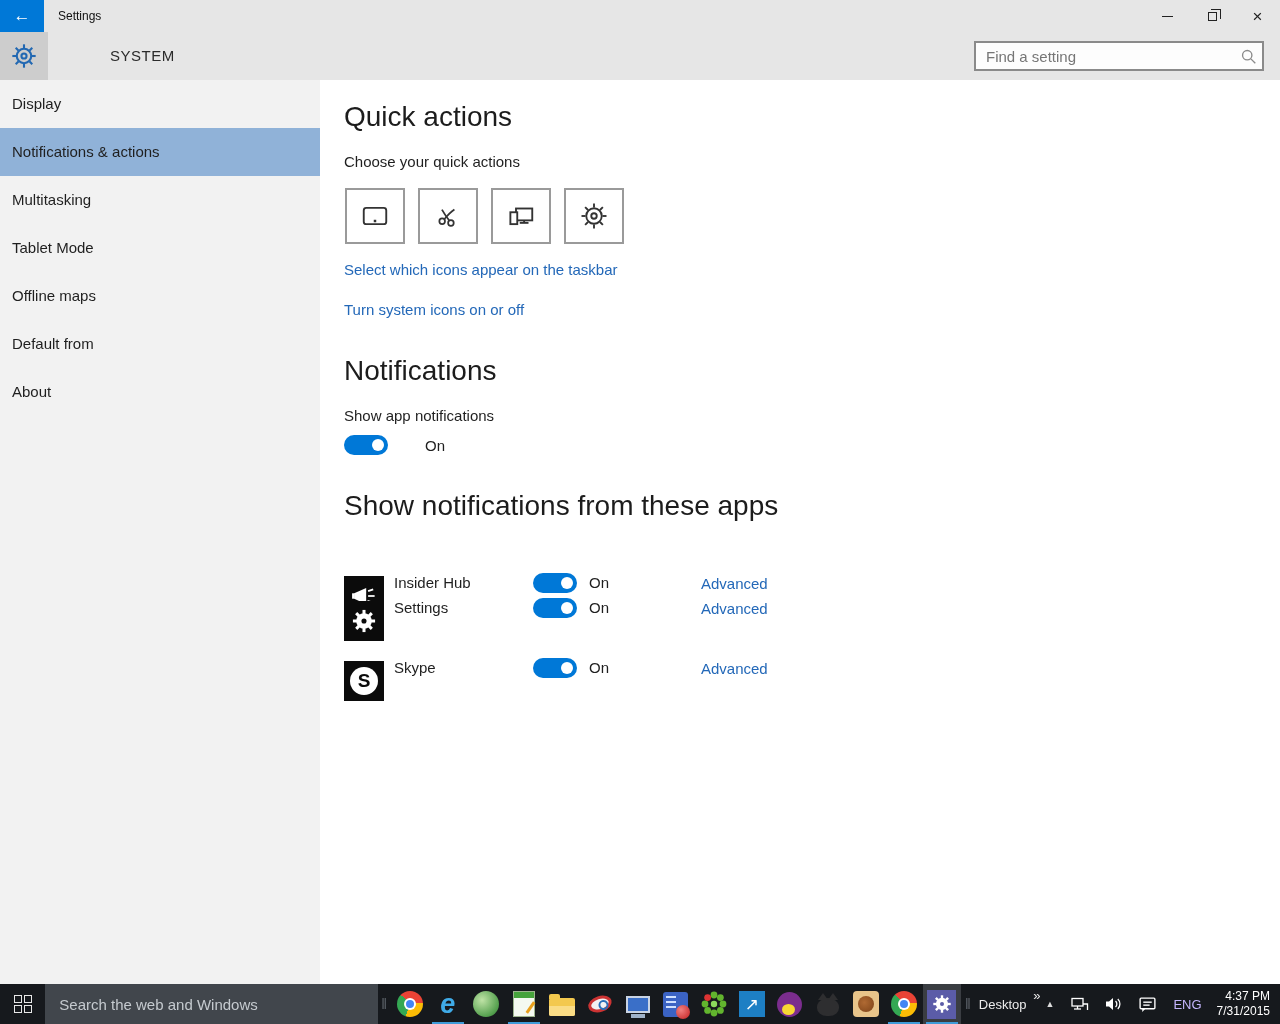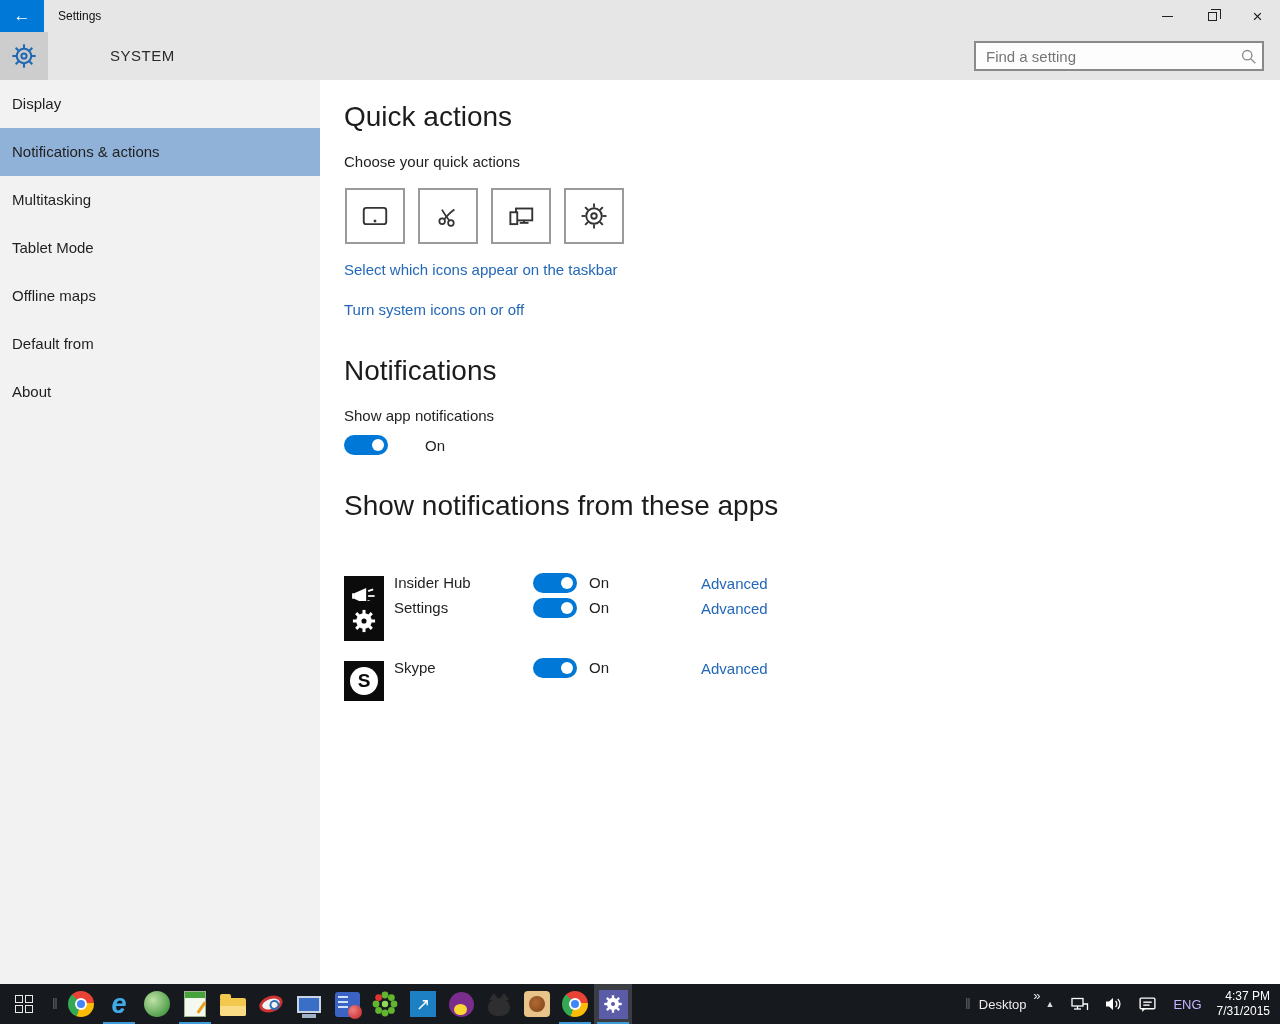--- a/index.html
+++ b/index.html
@@ -287,20 +287,23 @@
 
   <div class="taskbar">
     <div class="start-btn">
       <div class="win-logo">
           <span></span>
           <span></span>
           <span></span>
           <span></span>
         </div>
     </div>
+    <div class="tb-search">
+      <input type="text" placeholder="Search the web and Windows" style="">
+    </div>
     <div class="tb-sep">‖</div>
 
     <div class="tb-icons">
       <div class="tb-btn">
           <div class="chrome-icon"></div>
         </div>
       <div class="tb-btn running">
           <span class="ie-icon">e</span>
         </div>
       <div class="tb-btn">

